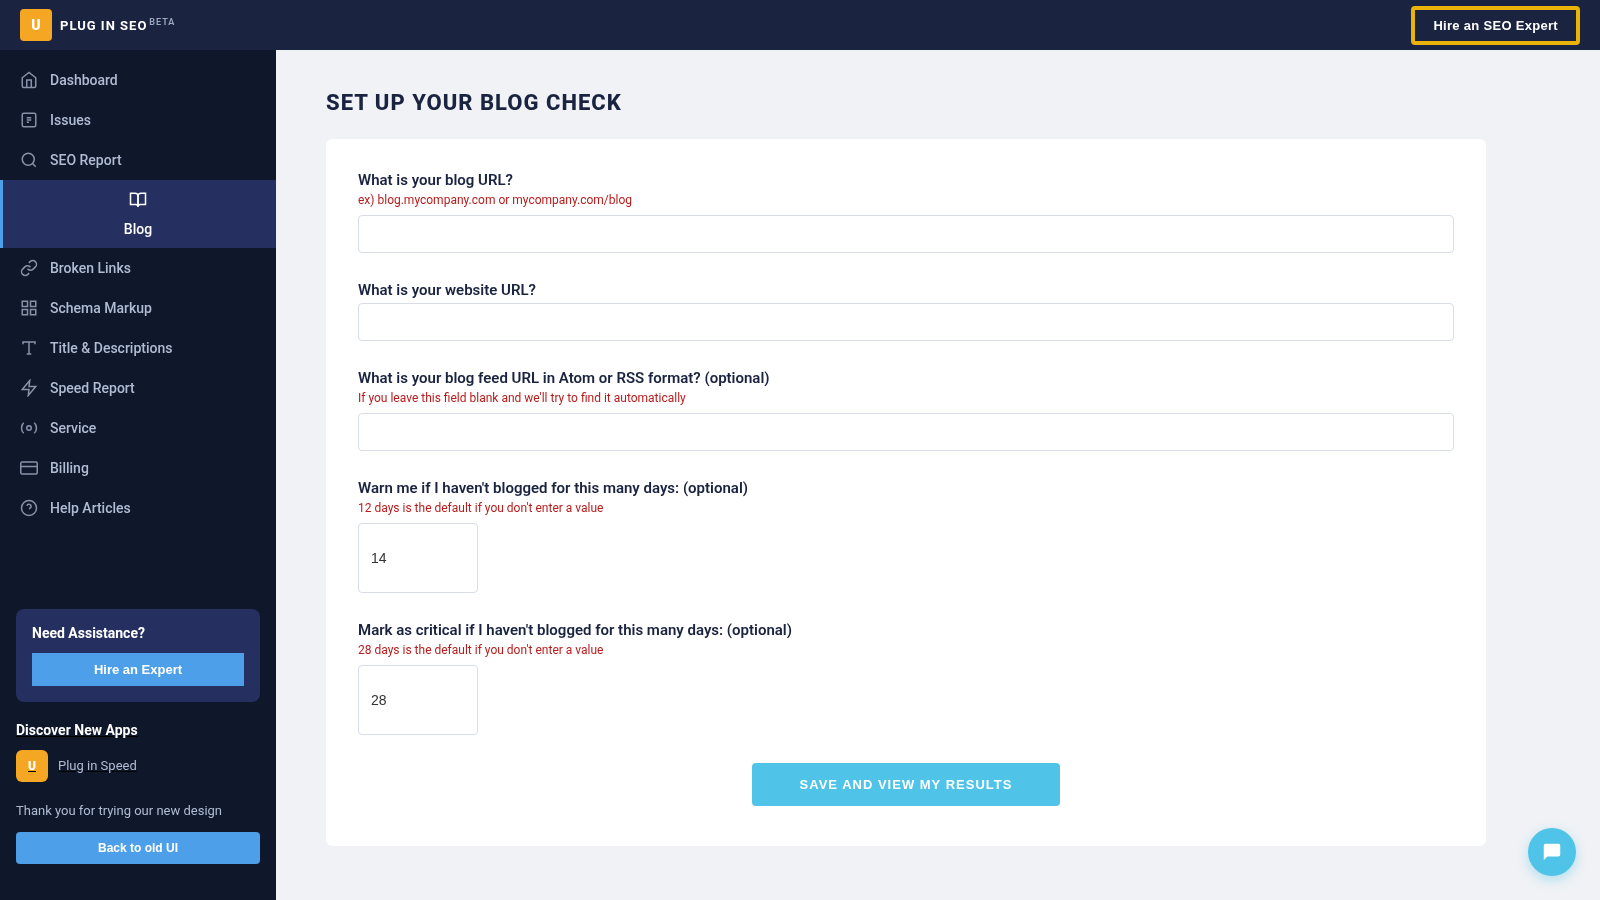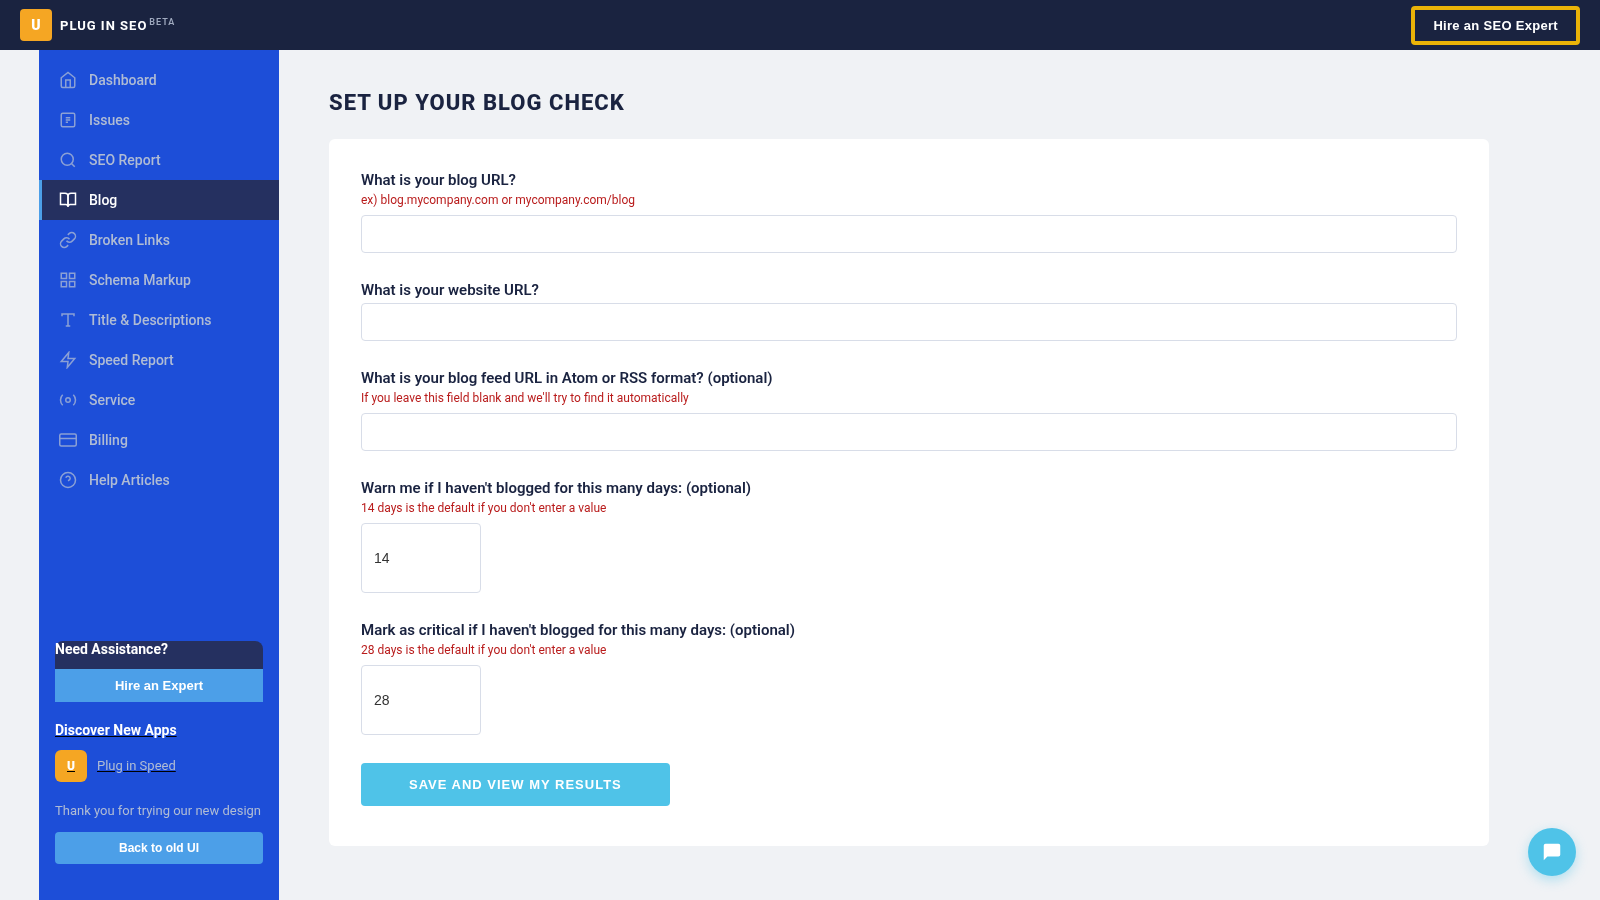--- a/index.html
+++ b/index.html
@@ -62,52 +62,52 @@
 
     
     .layout {
       display: flex;
       flex: 1;
       overflow: hidden;
     }
 
     
     .sidebar {
-      width: 240px;
-      background: #1d4ed8;
+      width: 276px;
+      background: #0f172a;
       flex-shrink: 0;
       display: flex;
       flex-direction: column;
       overflow-y: auto;
       padding-top: 10px;
-      margin-left: 39px;
     }
     .nav-item {
       display: flex;
       align-items: center;
       gap: 12px;
       padding: 11px 20px;
       color: #b0bcd4;
       font-size: 14px;
       font-weight: 500;
       cursor: pointer;
       border-radius: 0;
       transition: background 0.15s;
     }
-    .nav-item.active { background: #253060; color: white; border-left: 3px solid #4c9fe8; padding-left: 17px; }
+    .nav-item.active { background: #253060; color: white; border-left: 3px solid #4c9fe8; padding-left: 17px; flex-direction: column; }
     .nav-icon { width: 18px; height: 18px; flex-shrink: 0; opacity: 0.75; }
     .nav-item.active .nav-icon { opacity: 1; }
 
     .sidebar-bottom {
       margin-top: auto;
       padding: 20px 16px;
     }
     .need-assistance-card {
       background: #253060;
       border-radius: 8px;
+      padding: 16px;
       margin-bottom: 20px;
     }
     .need-assistance-title {
       color: white;
       font-size: 14px;
       font-weight: 700;
       margin-bottom: 12px;
     }
     .hire-expert-btn {
       background: #4c9fe8;
@@ -221,21 +221,21 @@
       border-radius: 4px;
       padding: 26px 12px;
       font-size: 14px;
       color: #333;
       outline: none;
       background: white;
     }
 
     .save-btn-wrapper {
       display: flex;
-      justify-content: flex-start;
+      justify-content: center;
       margin-top: 16px;
     }
     .save-btn {
       background: #4fc3e8;
       color: white;
       border: none;
       border-radius: 4px;
       padding: 14px 48px;
       font-size: 13px;
       font-weight: 700;
@@ -399,21 +399,21 @@
       </div>
 
       <div class="form-group">
         <label class="form-label">What is your blog feed URL in Atom or RSS format? (optional)</label>
         <span class="form-hint">If you leave this field blank and we'll try to find it automatically</span>
         <input class="form-input" type="text" value="" style="">
       </div>
 
       <div class="form-group">
         <label class="form-label">Warn me if I haven't blogged for this many days: (optional)</label>
-        <span class="form-hint">14 days is the default if you don't enter a value</span>
+        <span class="form-hint">12 days is the default if you don't enter a value</span>
         <input class="form-input-small" type="text" value="14" style="">
       </div>
 
       <div class="form-group">
         <label class="form-label">Mark as critical if I haven't blogged for this many days: (optional)</label>
         <span class="form-hint">28 days is the default if you don't enter a value</span>
         <input class="form-input-small" type="text" value="28" style="">
       </div>
 
       <div class="save-btn-wrapper">

